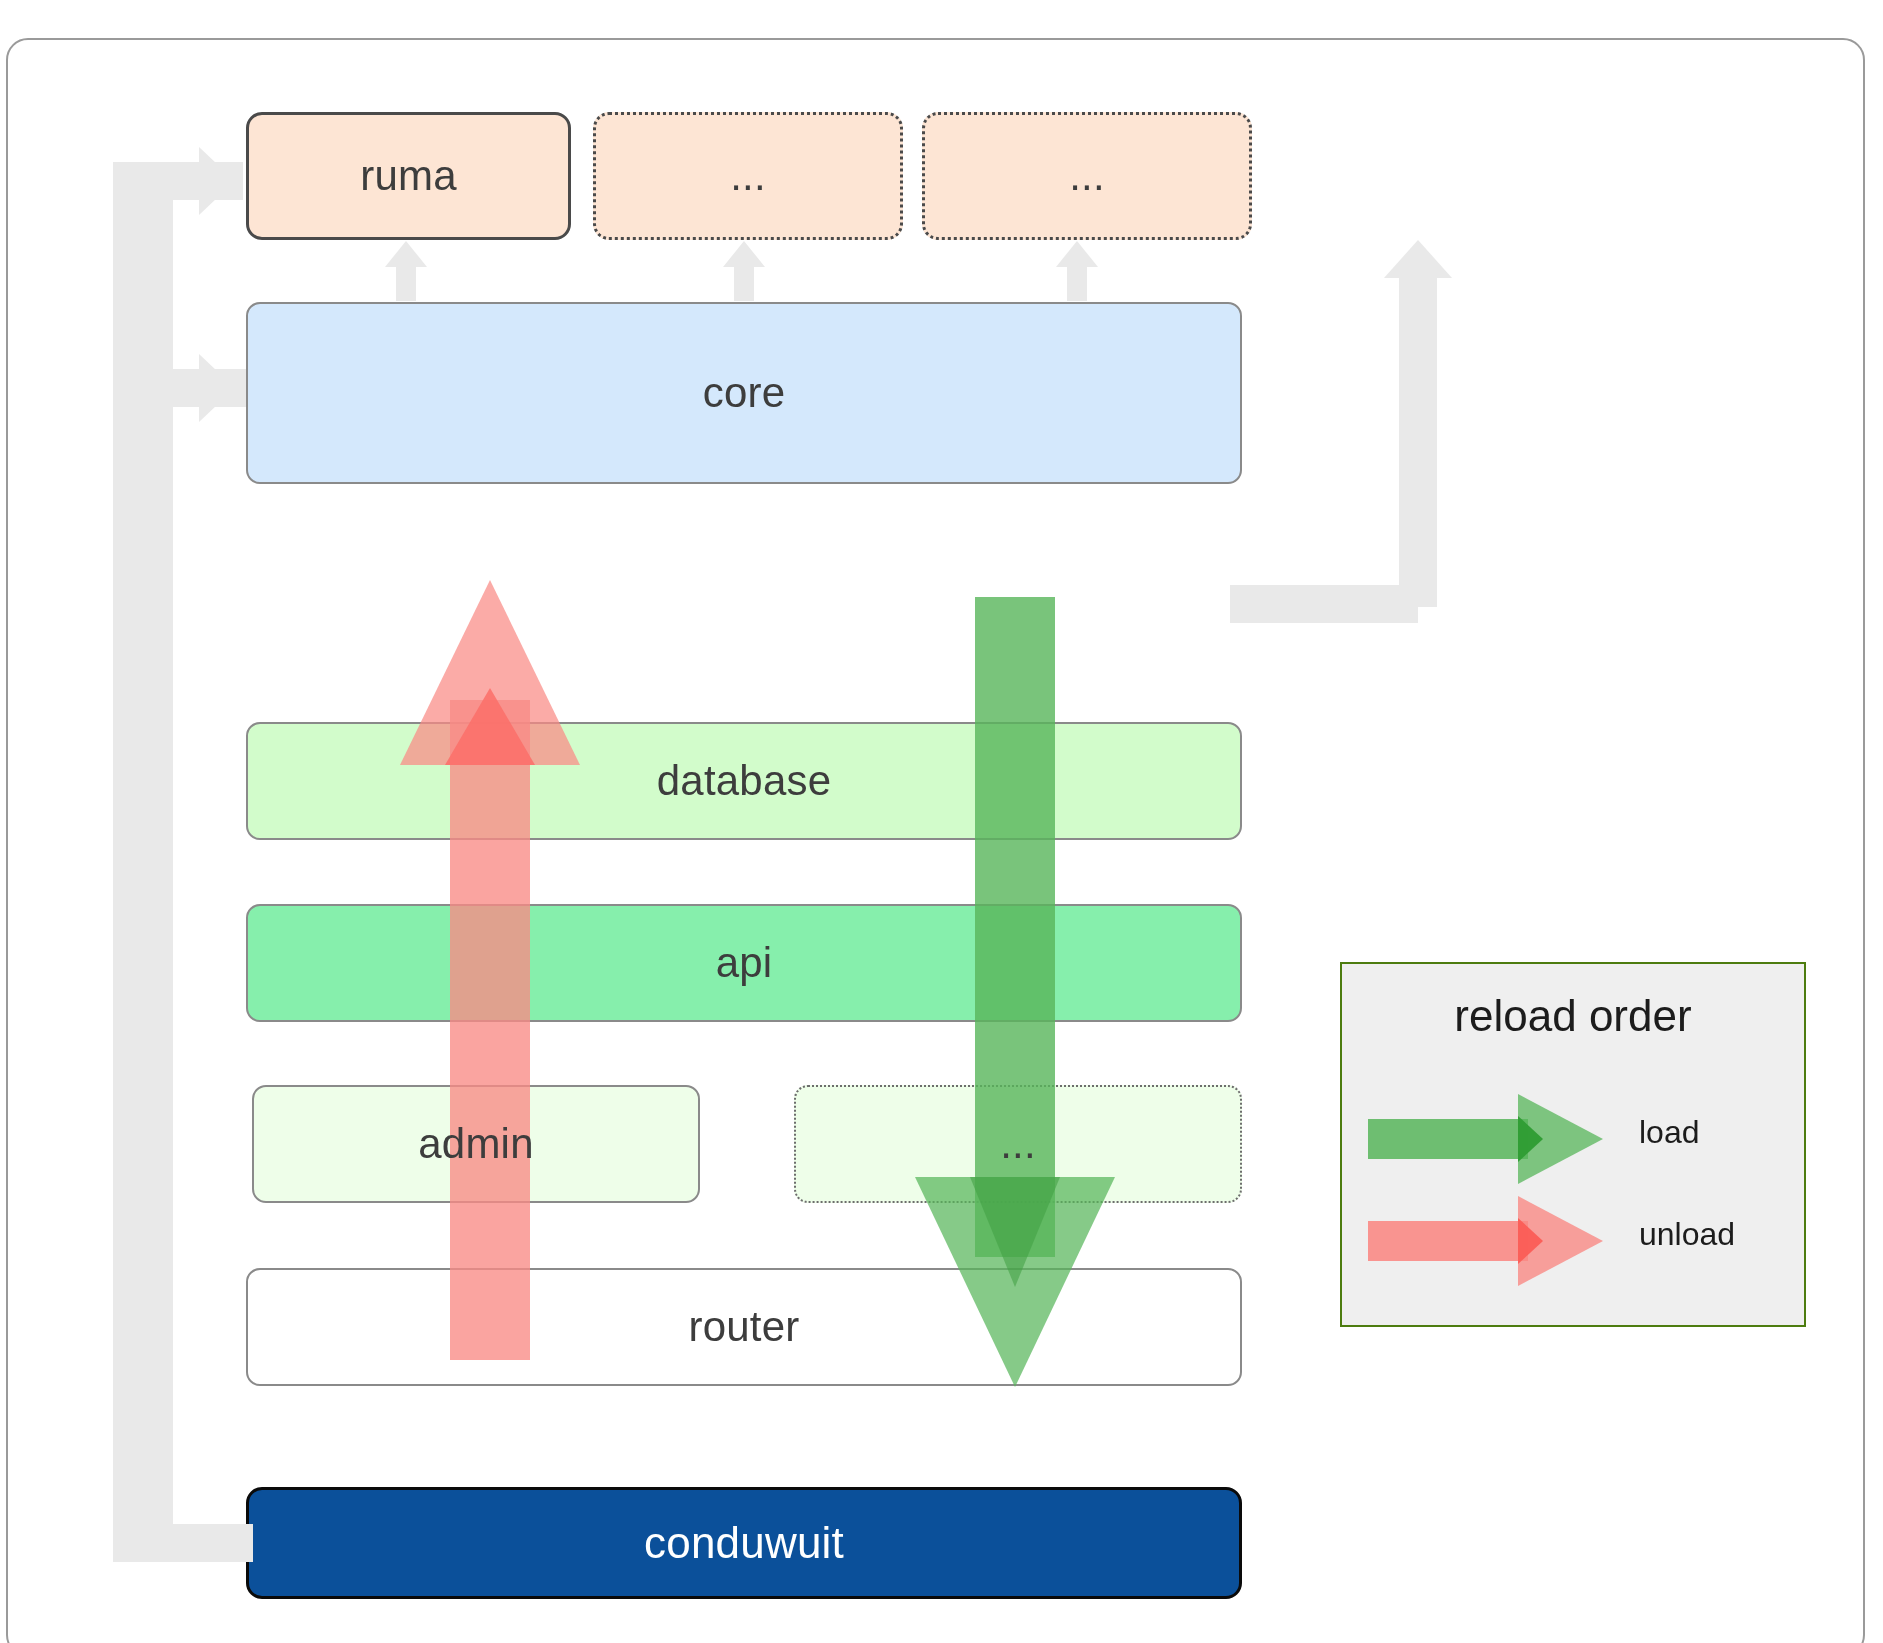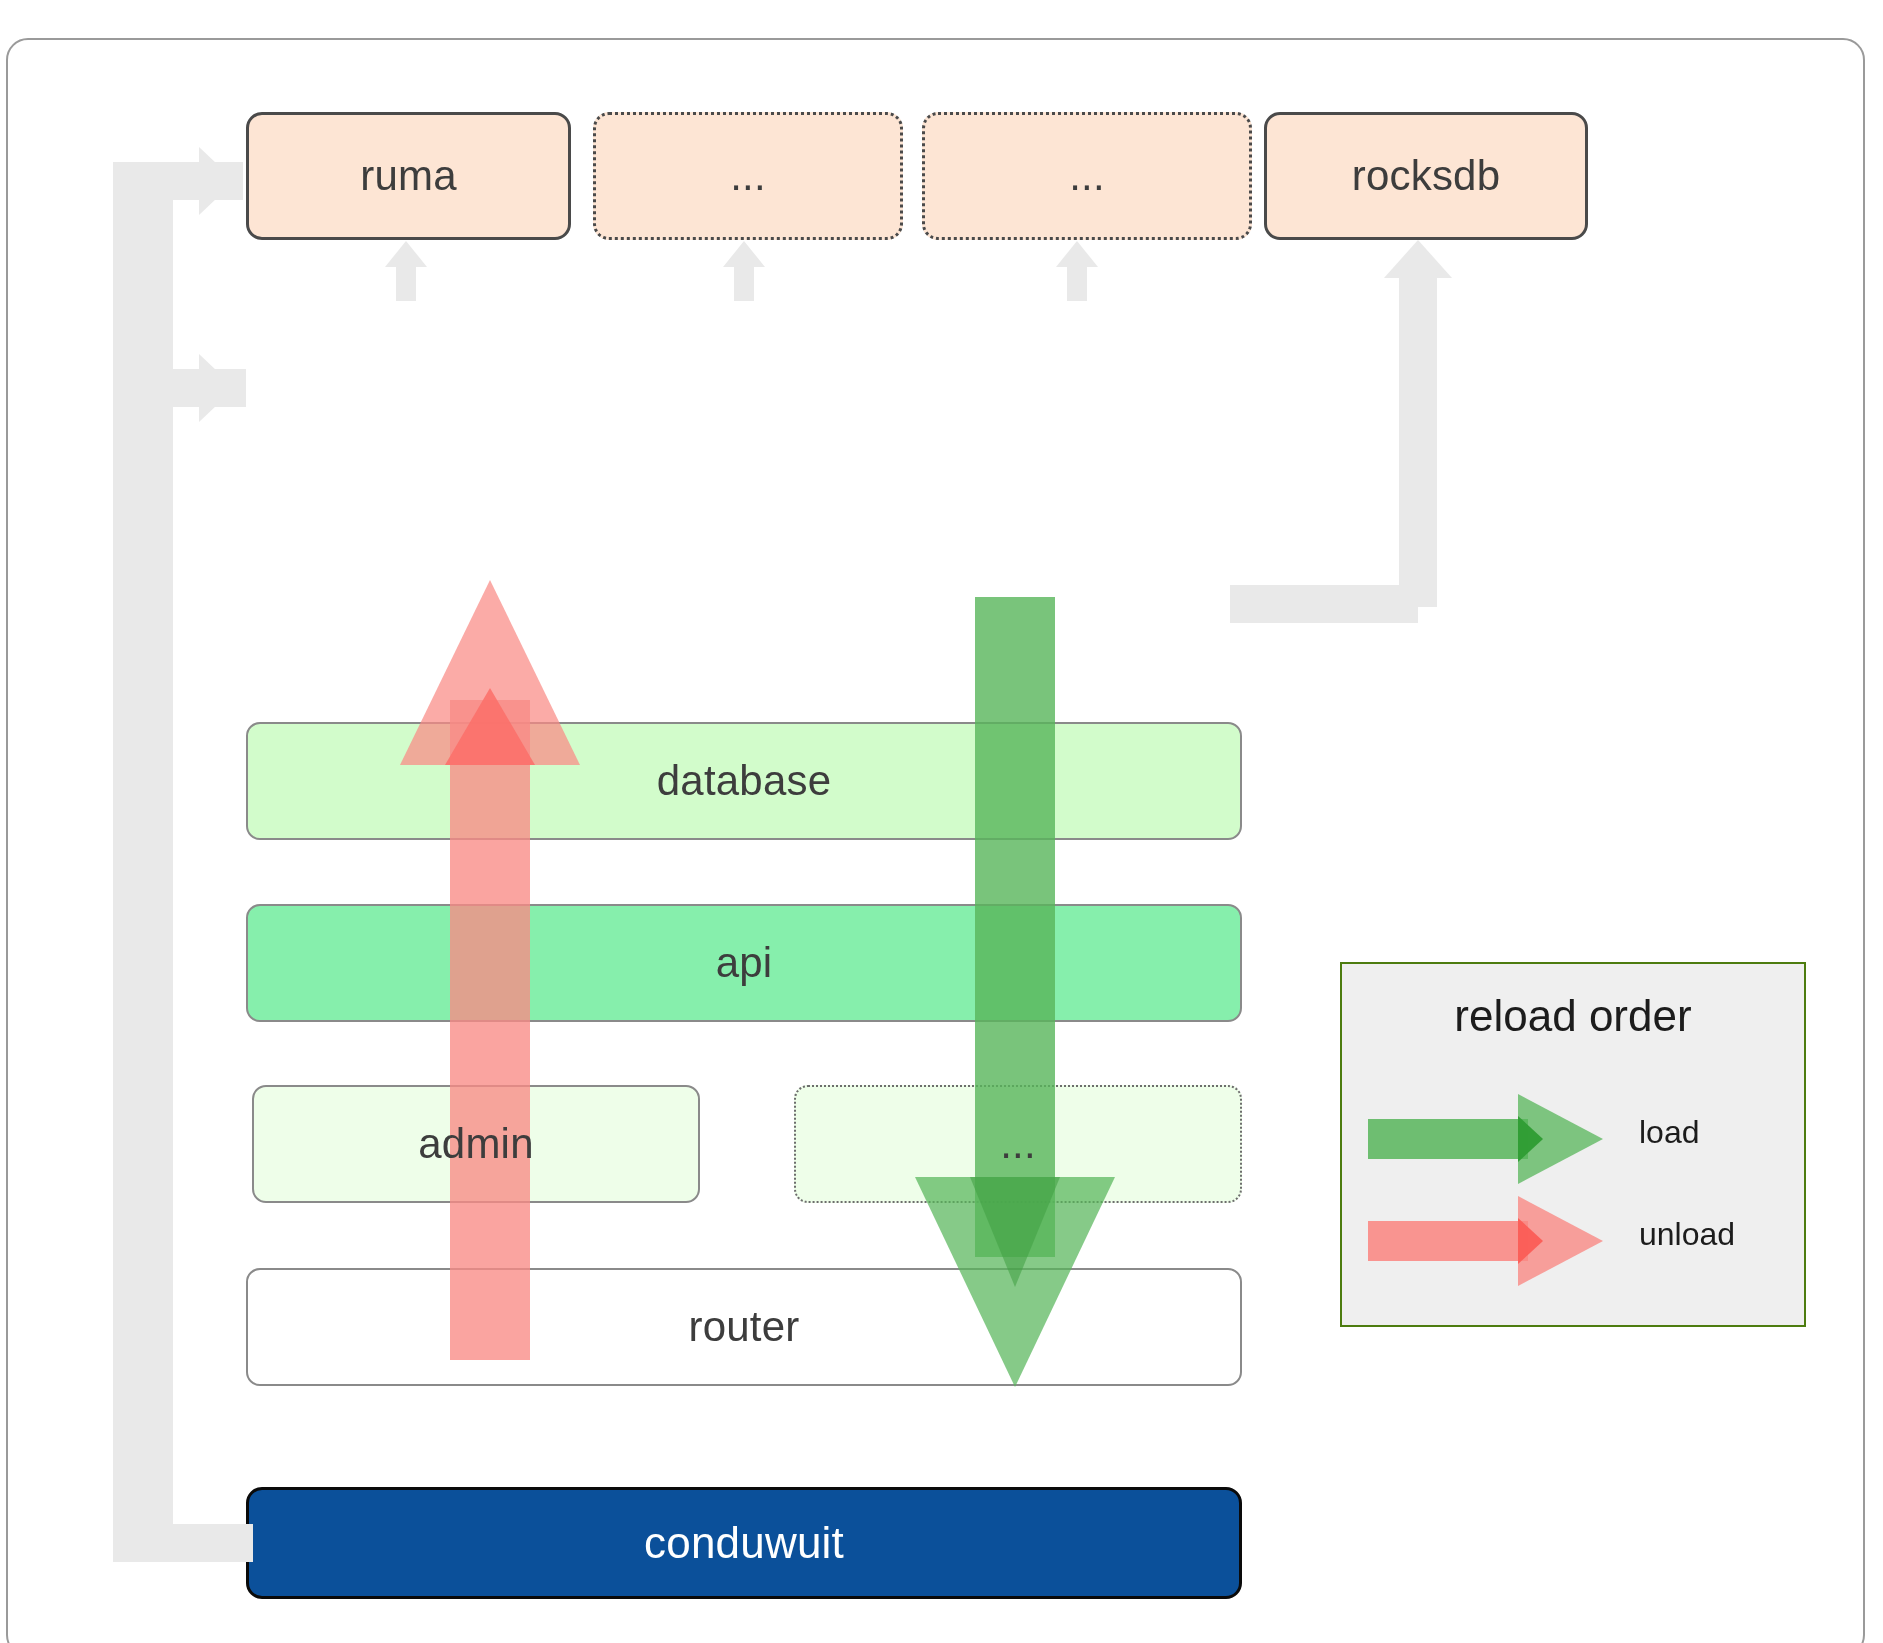--- a/index.html
+++ b/index.html
@@ -175,24 +175,24 @@
 
   <div class="box dep" style="left:246px; top:80px; width:325px; height:128px;">
     <span class="lbl">ruma</span>
   </div>
   <div class="box dep dotted" style="left:593px; top:80px; width:310px; height:128px;">
     <span class="lbl">...</span>
   </div>
   <div class="box dep dotted" style="left:922px; top:80px; width:330px; height:128px;">
     <span class="lbl">...</span>
   </div>
-  <div class="box dep" style="left:1264px; top:80px; width:324px; height:128px;">
-    <span class="lbl">rocksdb</span>
-  </div>
-
+
+  <div class="box core" style="left:246px; top:270px; width:996px; height:182px;">
+    <span class="lbl">core</span>
+  </div>
 
   <div class="box layer service" style="left:246px; top:690px; width:996px; height:118px;">
     <span class="lbl">database</span>
   </div>
   <div class="box layer api" style="left:246px; top:872px; width:996px; height:118px;">
     <span class="lbl">api</span>
   </div>
   <div class="box layer admin" style="left:252px; top:1053px; width:448px; height:118px;text-align:center;">
     <span class="lbl">admin</span>
   </div>

